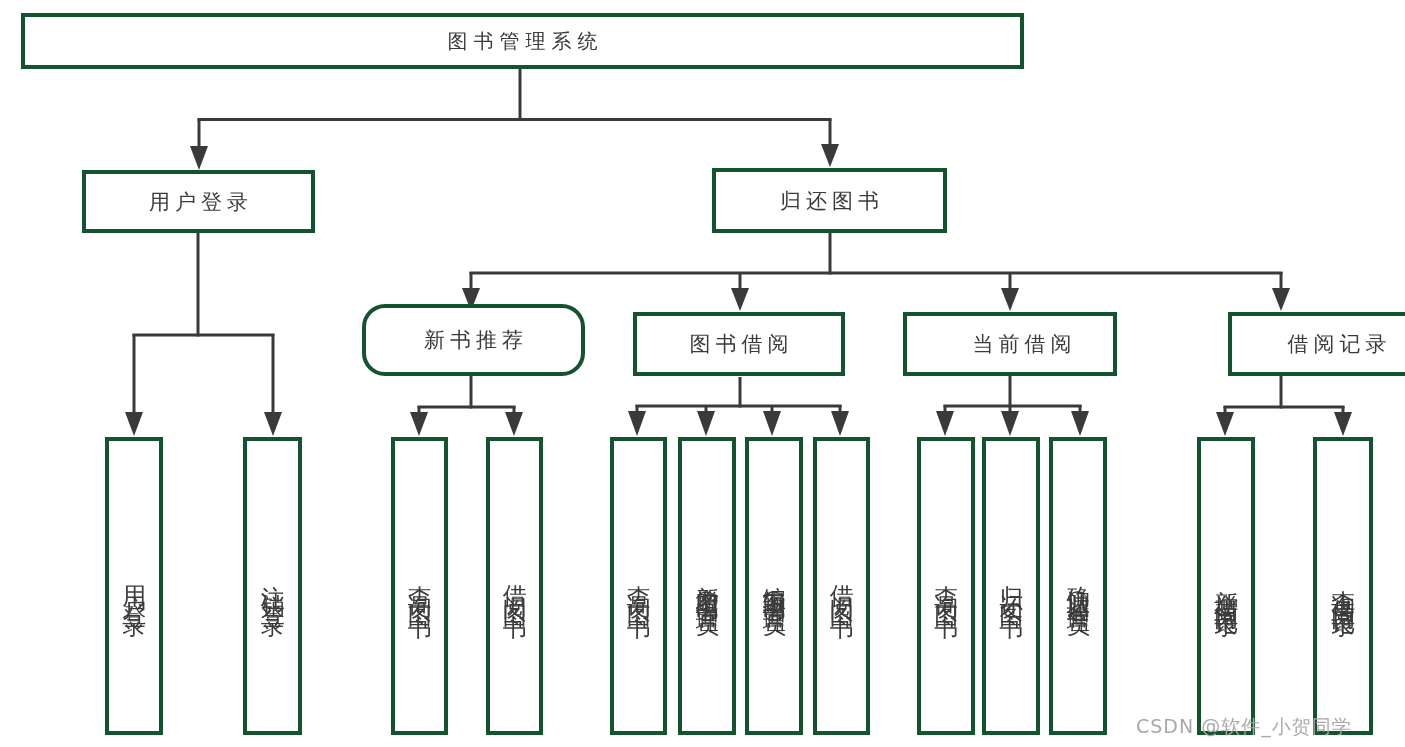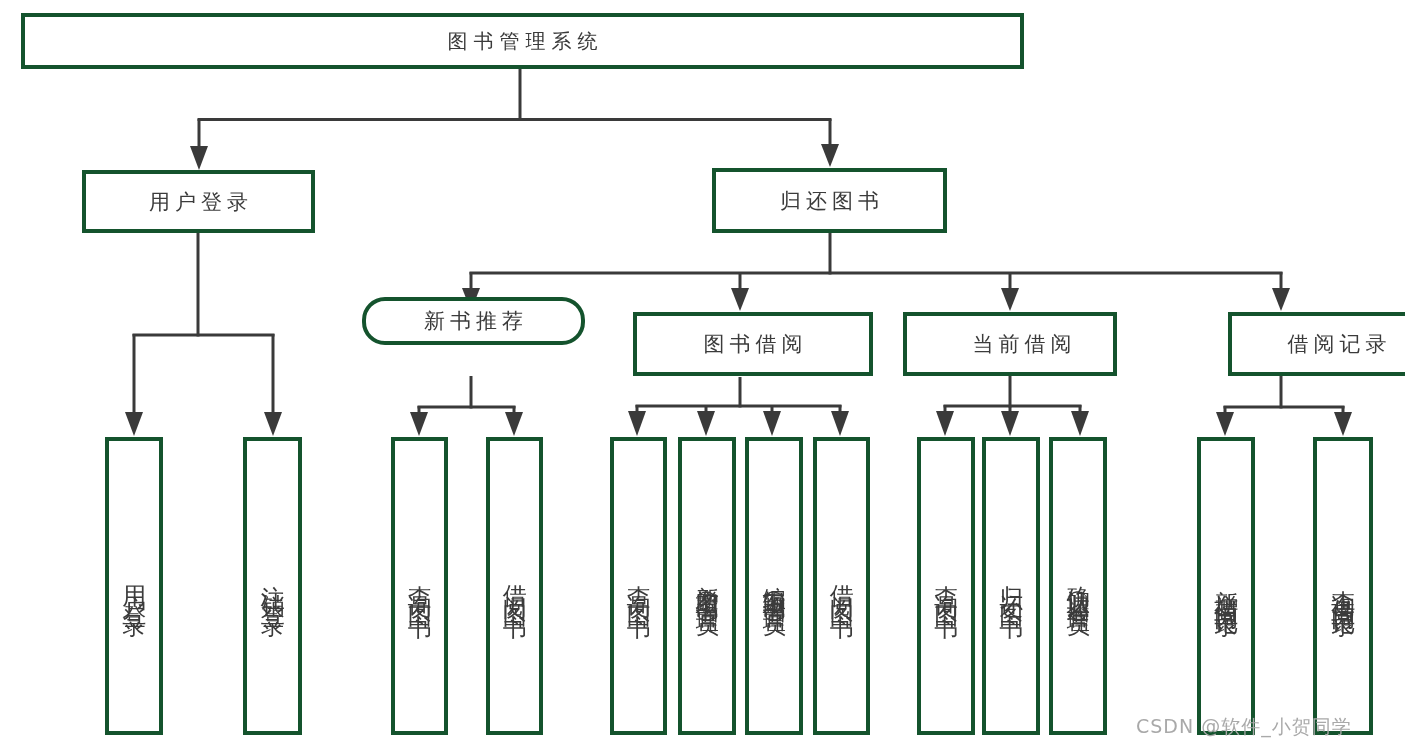--- a/index.html
+++ b/index.html
@@ -141,24 +141,24 @@
     <span class="title-label">图书管理系统</span>
   </div>
 
   <div class="node" style="left:82px; top:170px; width:233px; height:63px;">
     <span class="hlabel">用户登录</span>
   </div>
   <div class="node" style="left:712px; top:168px; width:235px; height:65px;">
     <span class="hlabel">归还图书</span>
   </div>
 
-  <div class="node" style="left:362px; top:297px; width:223px; height:48px;border-radius:23px;">
+  <div class="node" style="left:362px; top:304px; width:223px; height:72px;border-radius:23px;">
     <span class="hlabel">新书推荐</span>
   </div>
-  <div class="node" style="left:633px; top:312px; width:240px; height:64px;">
+  <div class="node" style="left:633px; top:312px; width:212px; height:64px;">
     <span class="hlabel">图书借阅</span>
   </div>
   <div class="node" style="left:903px; top:312px; width:214px; height:64px;padding-left:24px;">
     <span class="hlabel">当前借阅</span>
   </div>
   <div class="node" style="left:1228px; top:312px; width:218px; height:64px;">
     <span class="hlabel">借阅记录</span>
   </div>
 
   <div class="node" style="left:105px; top:437px; width:58px; height:298px;">

